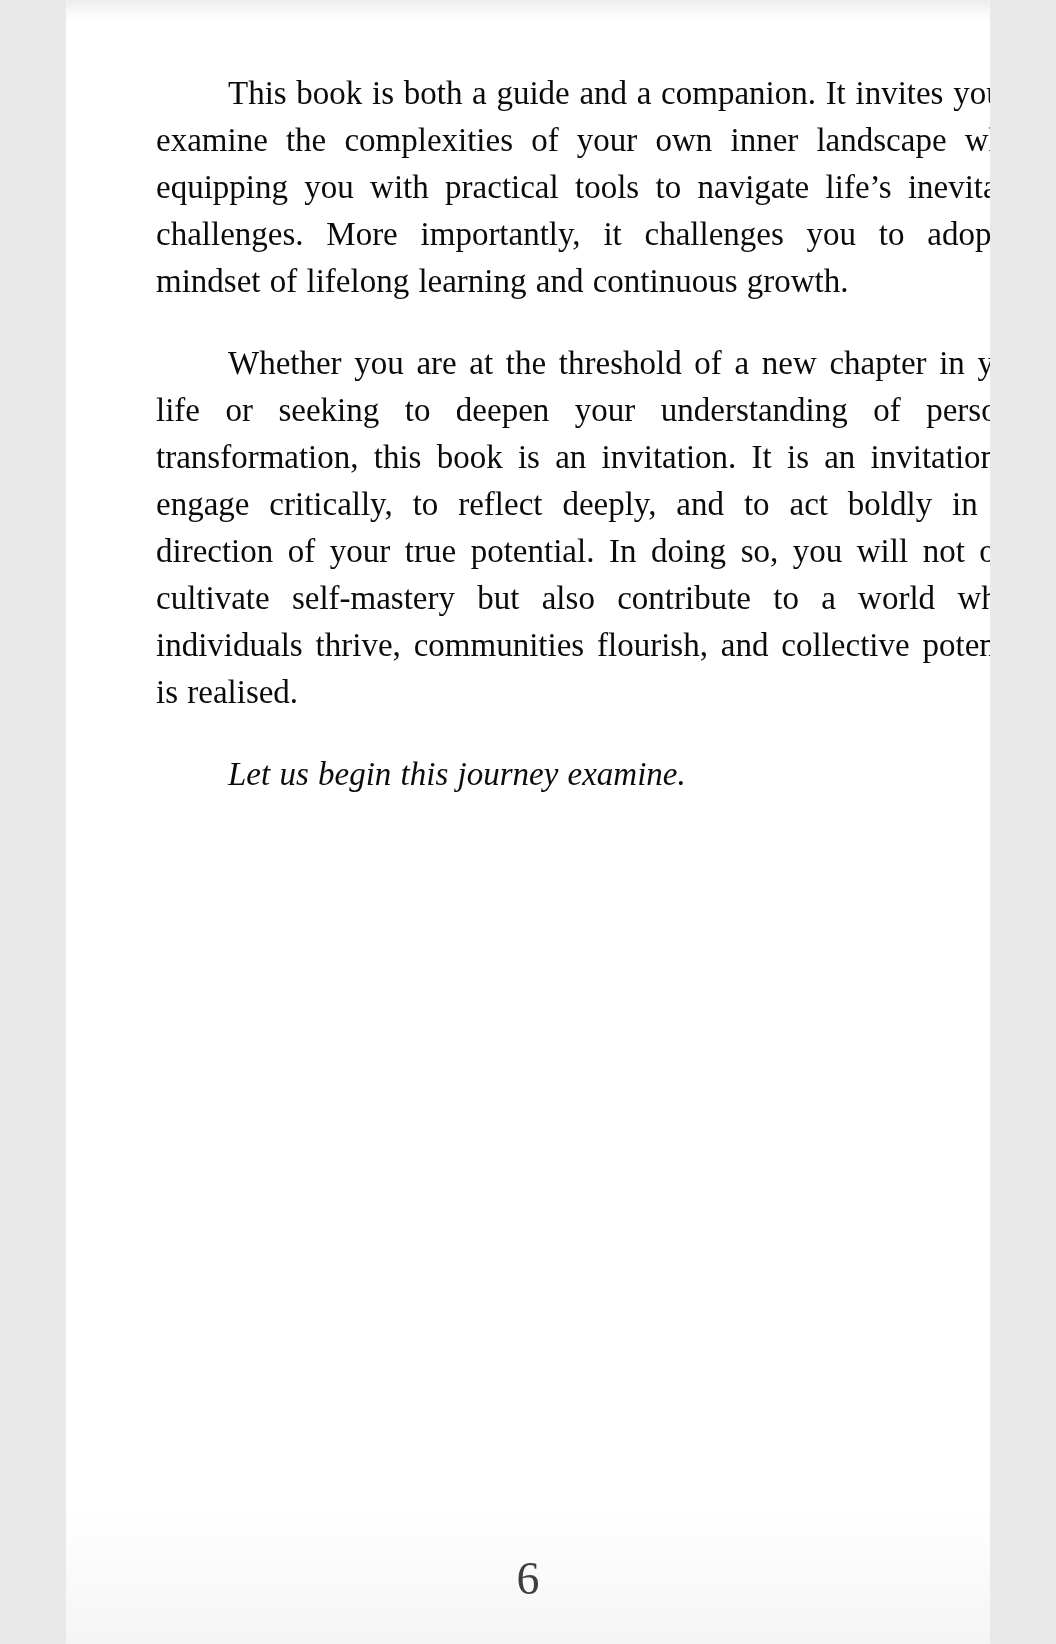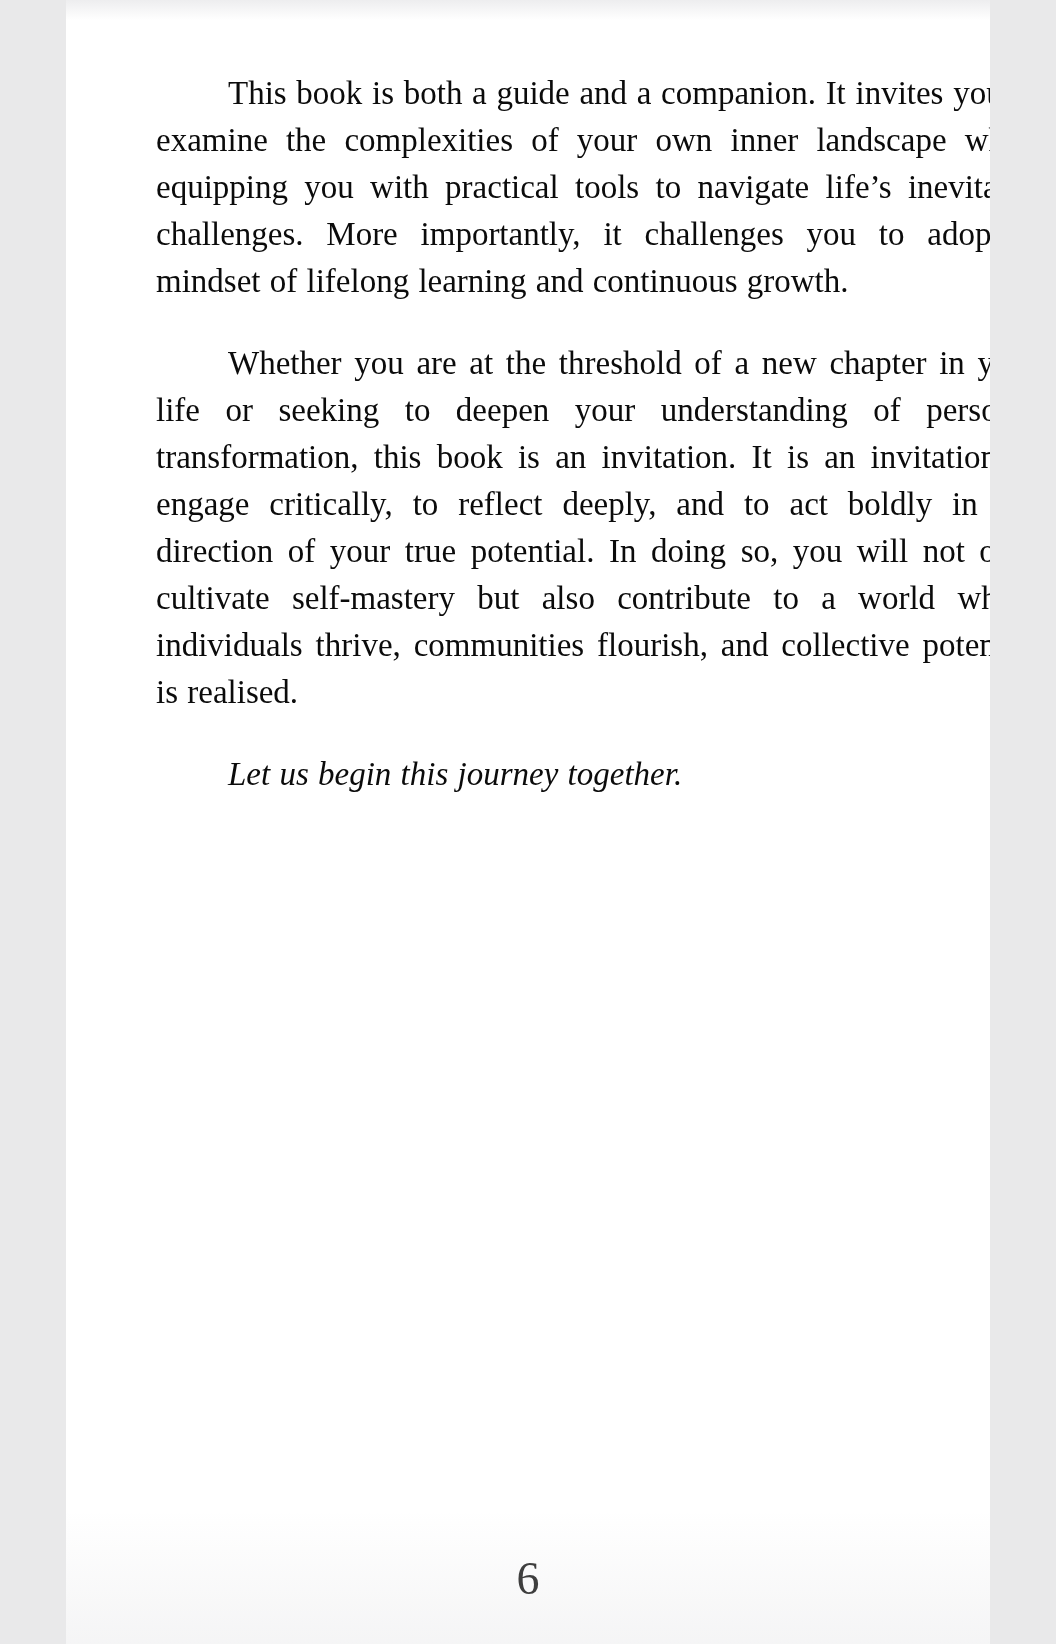--- a/index.html
+++ b/index.html
@@ -50,16 +50,16 @@
     color: var(--page-number, #3e3e3e);
   }
 </style>
 </head>
 <body>
 
 <div class="page">
   <div class="body-text">
     <p>This book is both a guide and a companion. It invites you to examine the complexities of your own inner landscape while equipping you with practical tools to navigate life’s inevitable challenges. More importantly, it challenges you to adopt a mindset of lifelong learning and continuous growth.</p>
     <p>Whether you are at the threshold of a new chapter in your life or seeking to deepen your understanding of personal transformation, this book is an invitation. It is an invitation to engage critically, to reflect deeply, and to act boldly in the direction of your true potential. In doing so, you will not only cultivate self-mastery but also contribute to a world where individuals thrive, communities flourish, and collective potential is realised.</p>
-    <p class="closing">Let us begin this journey together.</p>
+    <p class="closing">Let us begin this journey examine.</p>
   </div>
   <div class="page-number">6</div>
 </div>
 
 </body></html>

